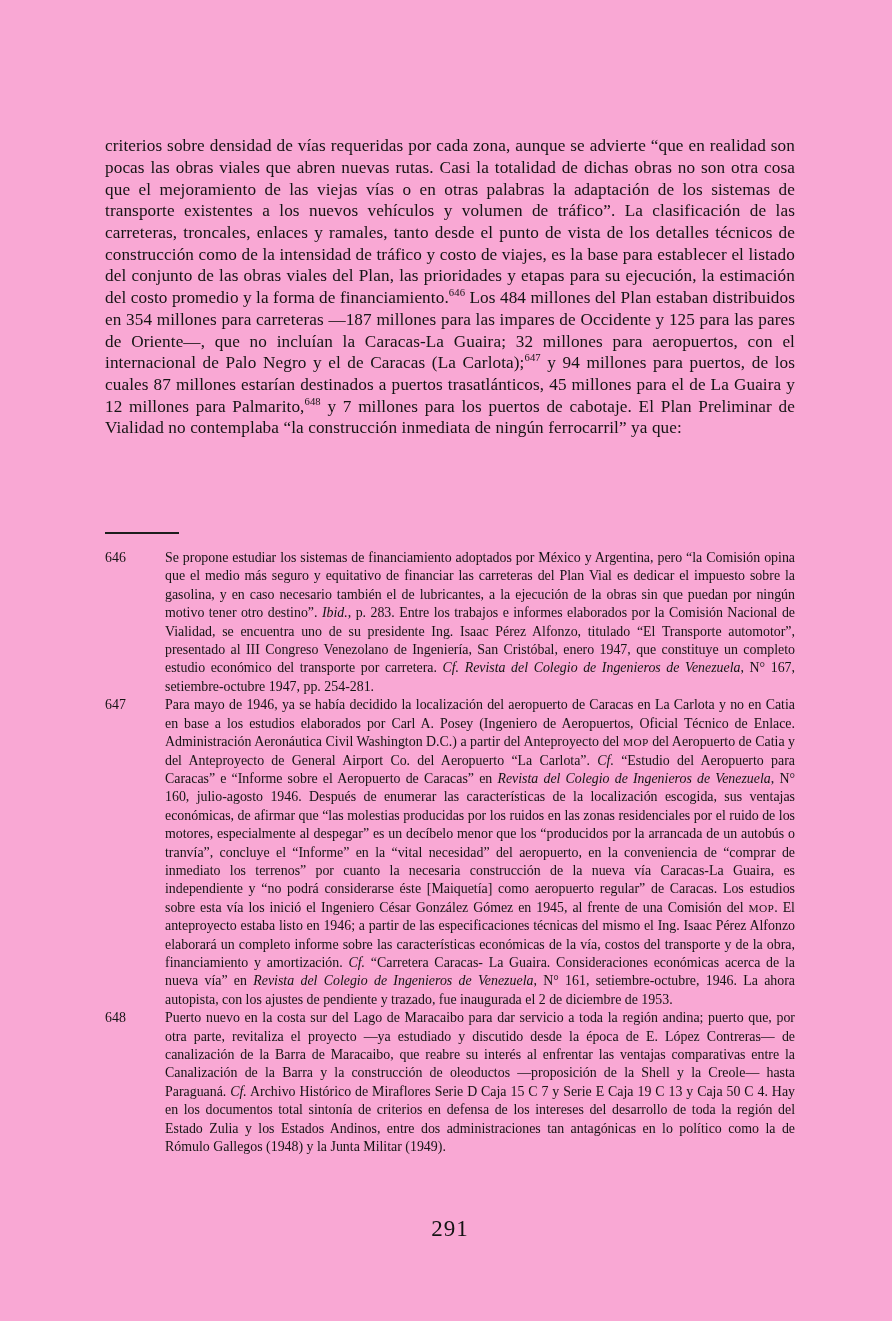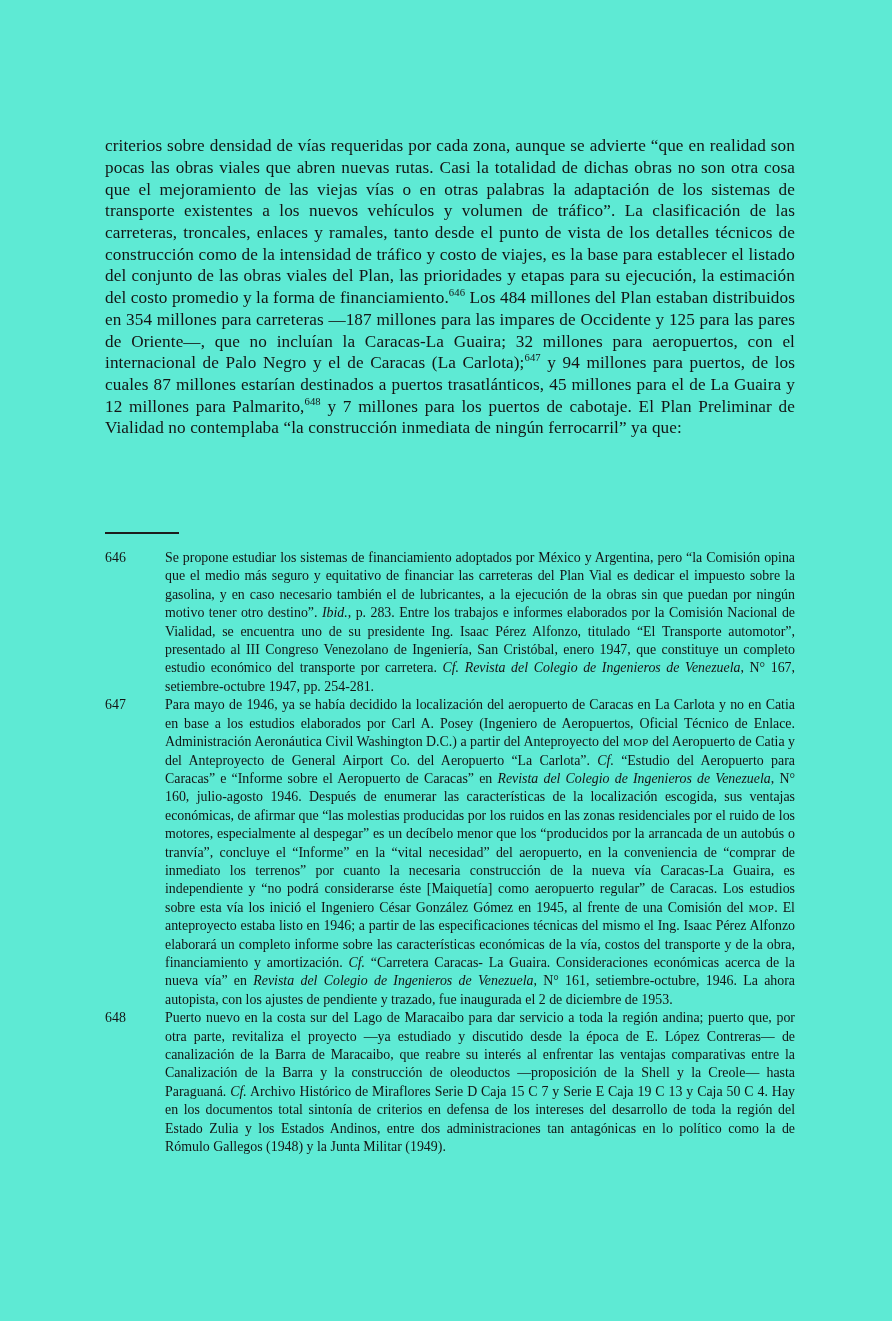--- a/index.html
+++ b/index.html
@@ -1,21 +1,21 @@
 <!DOCTYPE html>
 <html><head>
 <meta charset="utf-8">
 <style>
   html, body { margin: 0; padding: 0; background: #e8e8e4; }
   .page {
     position: relative;
     width: 892px;
     height: 1321px;
     margin: 0 auto;
-    background: #5eead4;
+    background: #f9a8d4;
     color: #141414;
     font-family: "Liberation Serif", "DejaVu Serif", serif;
     overflow: hidden;
   }
   .content {
     position: absolute;
     left: 105px;
     top: 118px;
     width: 690px;
   }
@@ -82,13 +82,14 @@
       </div>
 
       <div class="fn-row">
         <div class="fn-num">648</div>
         <div class="fn-body"><span>Puerto nuevo en la costa sur del Lago de Maracaibo para dar servicio a toda la región andina; puerto que, por otra parte, revitaliza el proyecto —ya estudiado y discutido desde la época de E. López Contreras— de canalización de la Barra de Maracaibo, que reabre su interés al enfrentar las ventajas comparativas entre la Canalización de la Barra y la construcción de oleoductos —proposición de la Shell y la Creole— hasta Paraguaná. </span><span class="i">Cf.</span><span> Archivo Histórico de Miraflores Serie D Caja 15 C 7 y Serie E Caja 19 C 13 y Caja 50 C 4. Hay en los documentos total sintonía de criterios en defensa de los intereses del desarrollo de toda la región del Estado Zulia y los Estados Andinos, entre dos administraciones tan antagónicas en lo político como la de Rómulo Gallegos (1948) y la Junta Militar (1949).</span></div>
       </div>
 
     </div>
   </div>
 
+  <div class="page-num">291</div>
 </div>
 
 </body></html>

